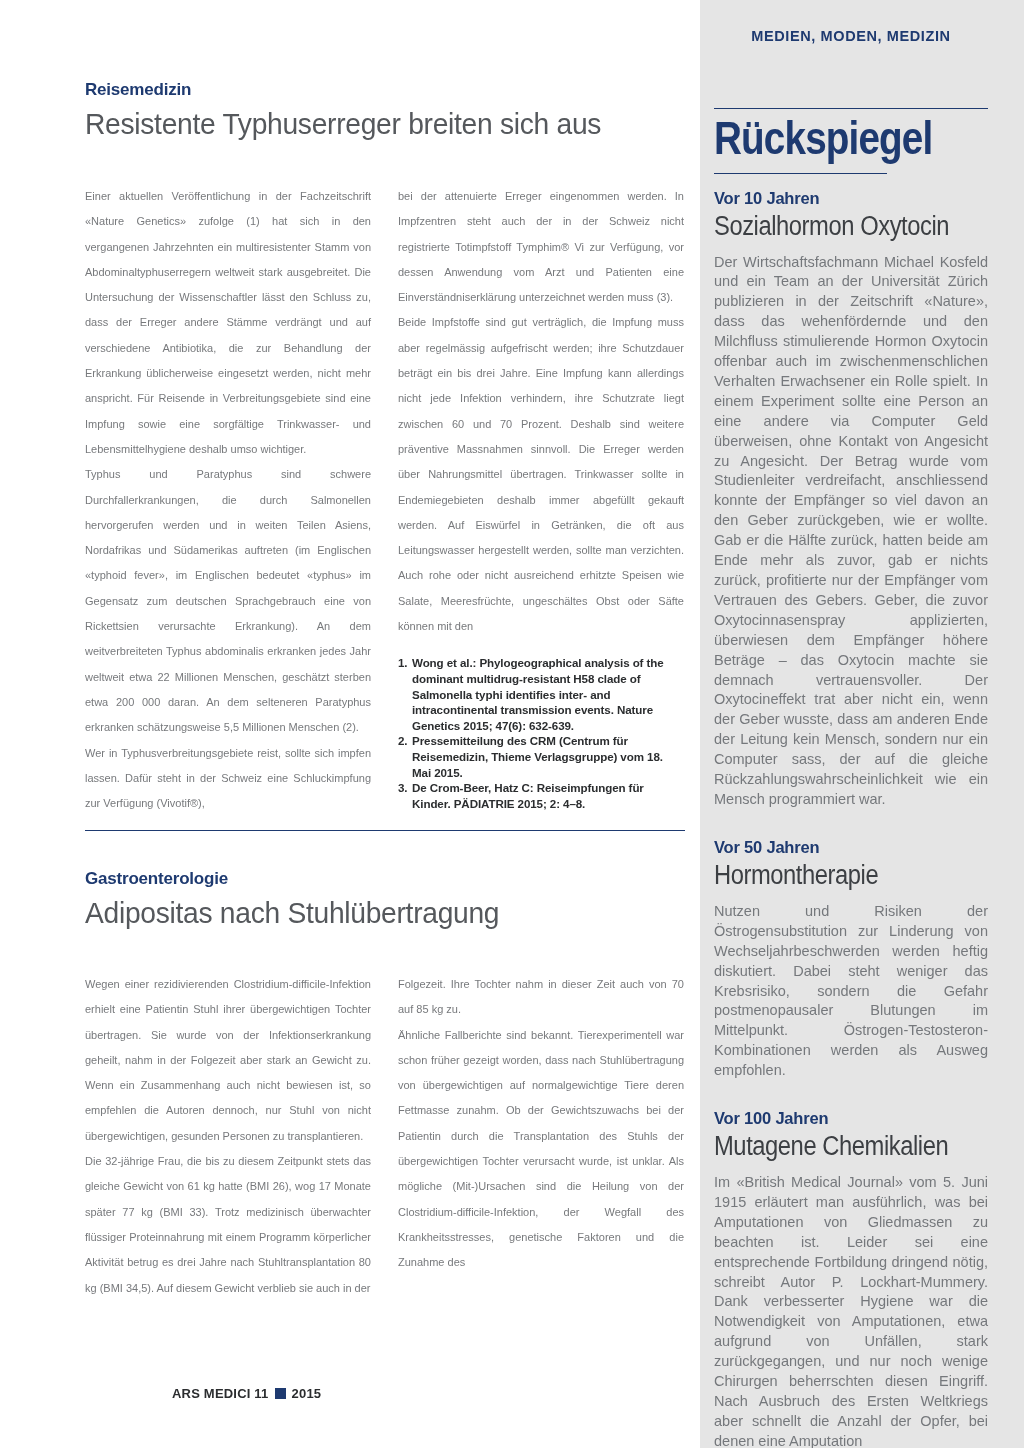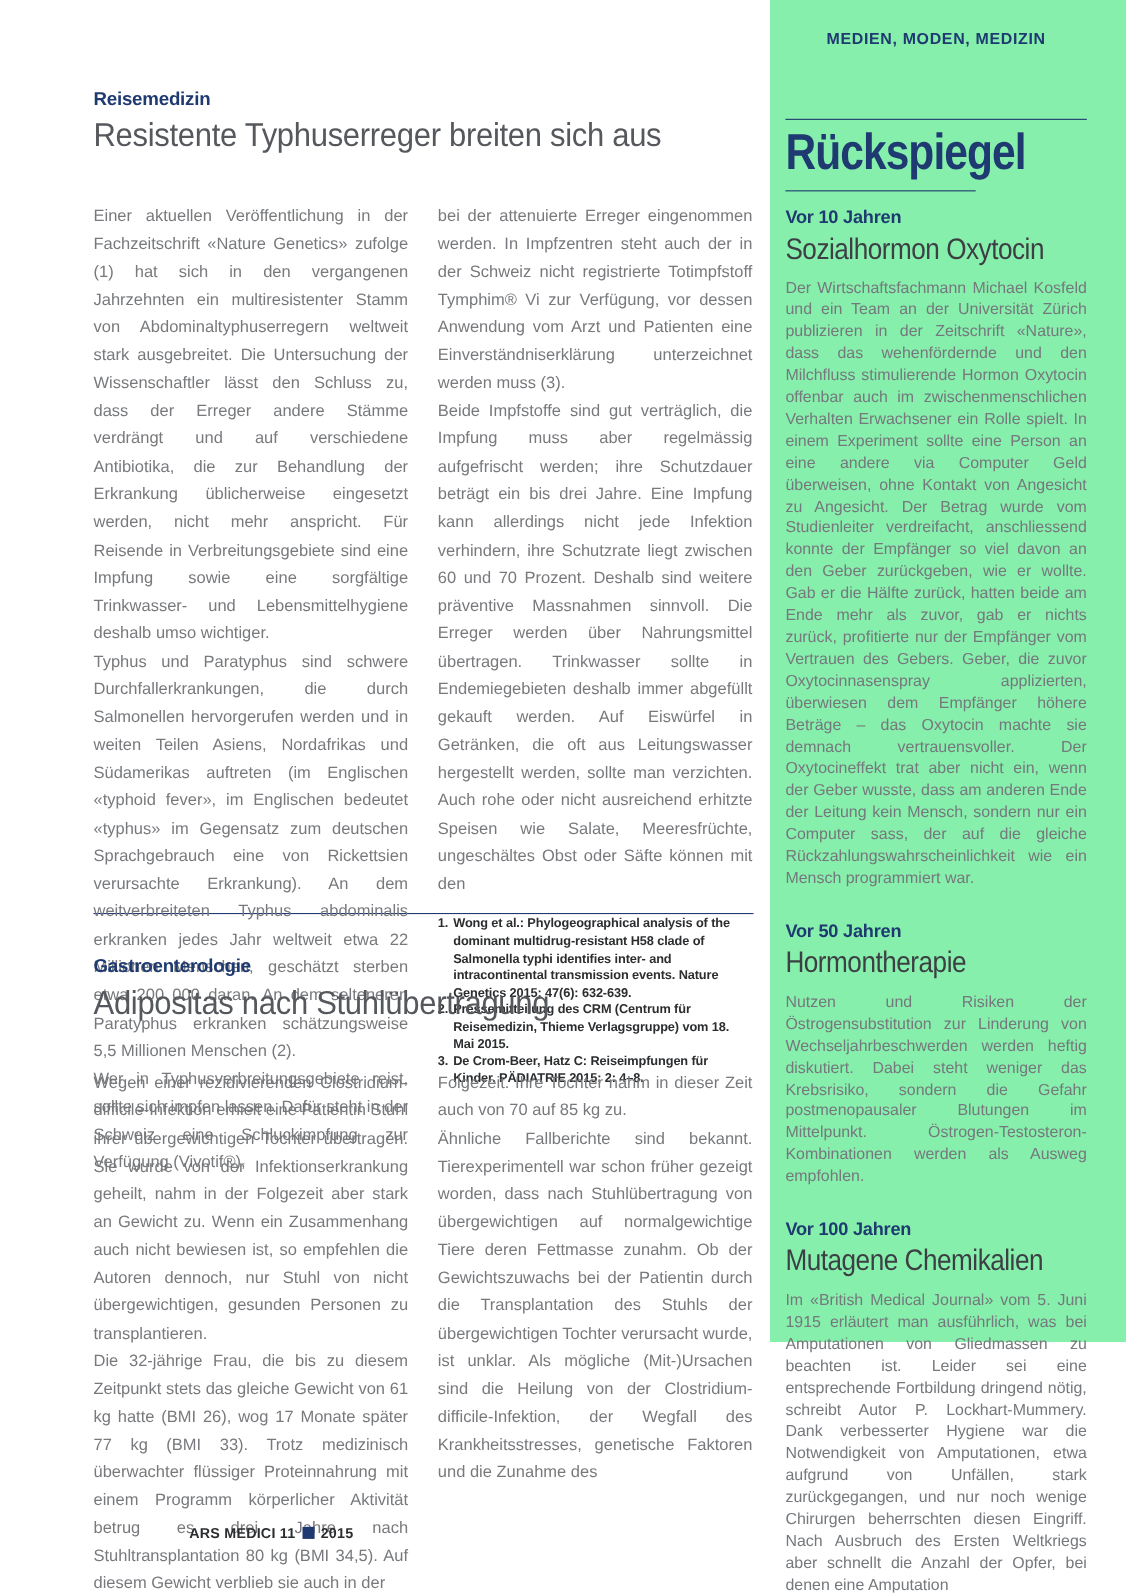--- a/index.html
+++ b/index.html
@@ -1,22 +1,22 @@
 <!DOCTYPE html>
 <html lang="de"><head>
 <meta charset="utf-8">
 <style>
   * { margin:0; padding:0; box-sizing:border-box; }
   html,body { background:#ffffff; }
   body { font-family:"Liberation Sans", sans-serif; }
   .page { position:relative; width:1024px; height:1448px; background:#ffffff; overflow:hidden; }
 
   
-  .sidebar { position:absolute; top:0; right:0; width:324px; height:1220px;
-             background:#86efac; padding:28px 36px 0 14px; }
+  .sidebar { position:absolute; top:0; right:0; width:324px; height:1448px;
+             background:#e5e5e5; padding:28px 36px 0 14px; }
   .sb-tag { text-align:center; color:#1e3a70; font-size:14.5px; font-weight:bold;
             letter-spacing:0.6px; }
   .sb-rule1 { border:0; border-top:1.6px solid #1e3a70; margin-top:64px; }
   .sb-title { color:#1e3a70; font-size:46px; font-weight:bold; line-height:1.12;
               letter-spacing:-1px; margin-top:4px;
               transform:scaleX(0.84); transform-origin:0 50%; white-space:nowrap; }
   .sb-rule2 { border:0; border-top:1.6px solid #1e3a70; width:63%; margin-top:8px; }
   .sb-era { color:#1e3a70; font-size:16.5px; font-weight:bold; letter-spacing:-0.2px; }
   .sb-era.first { margin-top:15px; }
   .sb-era.later { margin-top:28px; }
@@ -29,21 +29,21 @@
   
   .main { position:absolute; left:85px; top:0; width:600px; }
   .kicker { color:#1e3a70; font-size:17px; font-weight:bold; letter-spacing:-0.2px; }
   .a1-kicker { padding-top:80px; }
   .a-title { color:#55585c; font-size:30px; font-weight:normal; letter-spacing:-0.3px;
              margin-top:7px; transform:scaleX(0.94); transform-origin:0 50%;
              white-space:nowrap; }
   .cols { display:flex; gap:27px; margin-top:43px; }
   .col { width:286px; }
   .a1-cols { height:628px; }
-  .body-text p { color:#77797c; font-size:15px; line-height:25.3px; text-align:justify; }
+  .body-text p { color:#77797c; font-size:11px; line-height:25.3px; text-align:justify; }
   .lastline { display:flex; justify-content:space-between; align-items:baseline;
               color:#77797c; font-size:14.6px; line-height:25.3px; }
   .signoff { color:#2b2d2f; font-weight:bold; font-size:13px; white-space:nowrap; }
   .diamond { color:#2d4f8a; font-size:13px; margin-left:2px; }
   .refs { margin-top:16px; }
   .ref { display:flex; color:#2b2d2f; font-size:11.6px; line-height:15.6px;
          font-weight:bold; letter-spacing:-0.1px; }
   .ref-num { width:14px; flex:0 0 14px; }
   .ref-text { flex:1; }
   .divider { border:0; border-top:1.4px solid #1e3a70; margin-top:18px; }

